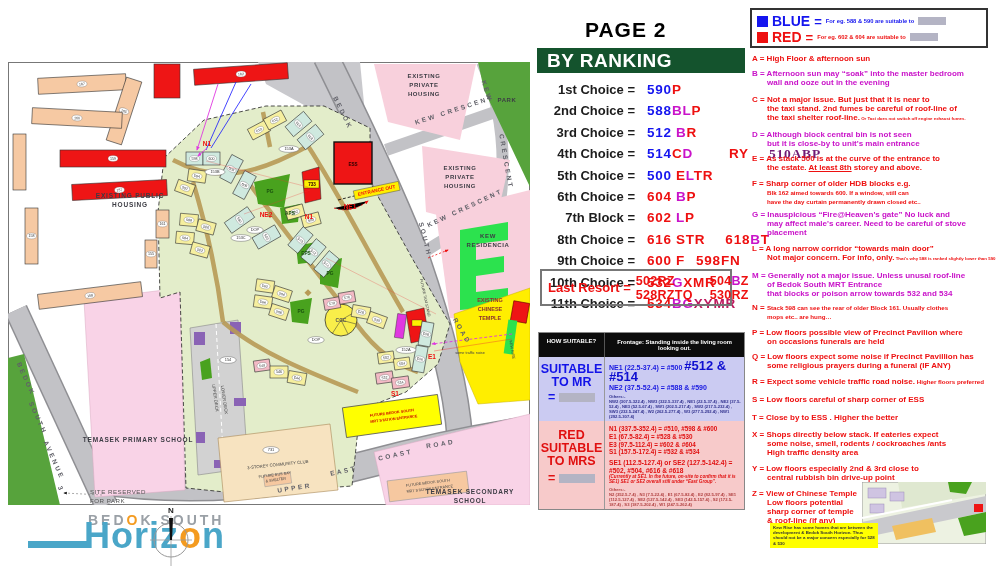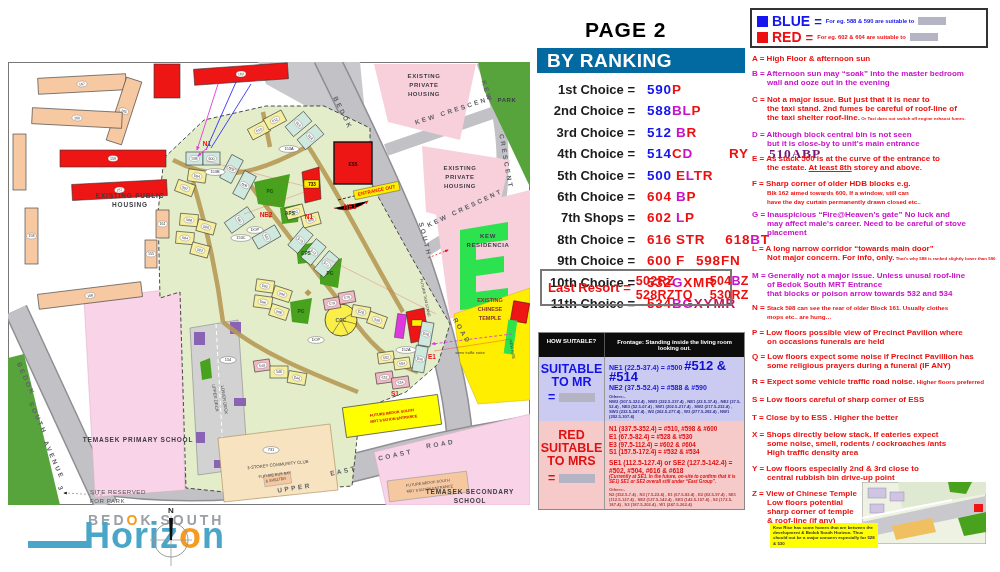--- a/index.html
+++ b/index.html
@@ -2,21 +2,21 @@
 <html><head>
 <meta charset="utf-8">
 <style>
   html,body{margin:0;padding:0;background:#fff;}
   .stage{position:relative;width:1000px;height:572px;background:#fff;overflow:hidden;
          font-family:"Liberation Sans",sans-serif;color:#111;}
   .abs{position:absolute;}
   
   .pg-title{font-size:25px;font-weight:bold;letter-spacing:1px;color:#000;}
   
-  .banner{background:#0369a1;color:#fff;font-weight:bold;font-size:19px;letter-spacing:.5px;
+  .banner{background:#14532d;color:#fff;font-weight:bold;font-size:19px;letter-spacing:.5px;
           width:208px;height:25px;line-height:25px;padding-left:10px;box-sizing:border-box;}
   .choice-row{display:flex;align-items:baseline;margin-bottom:3.4px;white-space:nowrap;}
   .choice-label{display:inline-block;width:96px;text-align:right;font-weight:bold;font-size:13px;color:#1c1c1c;margin-right:12px;}
   .choice-vals span{font-weight:bold;font-size:13.5px;letter-spacing:.8px;}
   .grp{display:inline-block;}
   .lr-box{border:2px solid #777;width:192px;height:37px;display:flex;align-items:center;box-sizing:border-box;}
   .lr-label{color:#ee1010;font-weight:bold;font-size:13px;margin:0 5px 0 6px;white-space:nowrap;}
   .lr-grid{display:grid;grid-template-columns:64px 60px;column-gap:10px;line-height:14px;}
   .lr-grid span{font-weight:bold;font-size:12.5px;letter-spacing:.3px;}
   
@@ -594,21 +594,21 @@
       </div>
       <div class="choice-row">
         <span class="choice-label">5th Choice  =</span>
         <span class="choice-vals"><span class="grp"><span style="color: rgb(21, 21, 239);">500</span><span style="color: rgb(238, 16, 16); margin-left: 4px;">E</span><span style="color: rgb(201, 19, 201);">L</span><span style="color: rgb(238, 16, 16);">TR</span></span></span>
       </div>
       <div class="choice-row">
         <span class="choice-label">6th Choice  =</span>
         <span class="choice-vals"><span class="grp"><span style="color: rgb(238, 16, 16);">604</span><span style="color: rgb(201, 19, 201); margin-left: 4px;">B</span><span style="color: rgb(238, 16, 16);">P</span></span></span>
       </div>
       <div class="choice-row">
-        <span class="choice-label">7th Shops  =</span>
+        <span class="choice-label">7th Block  =</span>
         <span class="choice-vals"><span class="grp"><span style="color: rgb(238, 16, 16);">602</span><span style="color: rgb(201, 19, 201); margin-left: 4px;">L</span><span style="color: rgb(238, 16, 16);">P</span></span></span>
       </div>
       <div class="choice-row">
         <span class="choice-label">8th Choice  =</span>
         <span class="choice-vals"><span class="grp"><span style="color: rgb(238, 16, 16);">616</span><span style="color: rgb(238, 16, 16); margin-left: 4px;">STR</span></span><span class="grp" style="margin-left: 20px;"><span style="color: rgb(238, 16, 16);">618</span><span style="color: rgb(201, 19, 201);">B</span><span style="color: rgb(238, 16, 16);">T</span></span></span>
       </div>
       <div class="choice-row">
         <span class="choice-label">9th Choice  =</span>
         <span class="choice-vals"><span class="grp"><span style="color: rgb(238, 16, 16);">600</span><span style="color: rgb(238, 16, 16); margin-left: 4px;">F</span></span><span class="grp" style="margin-left: 11px;"><span style="color: rgb(238, 16, 16);">598</span><span style="color: rgb(238, 16, 16);">FN</span></span></span>
       </div>

